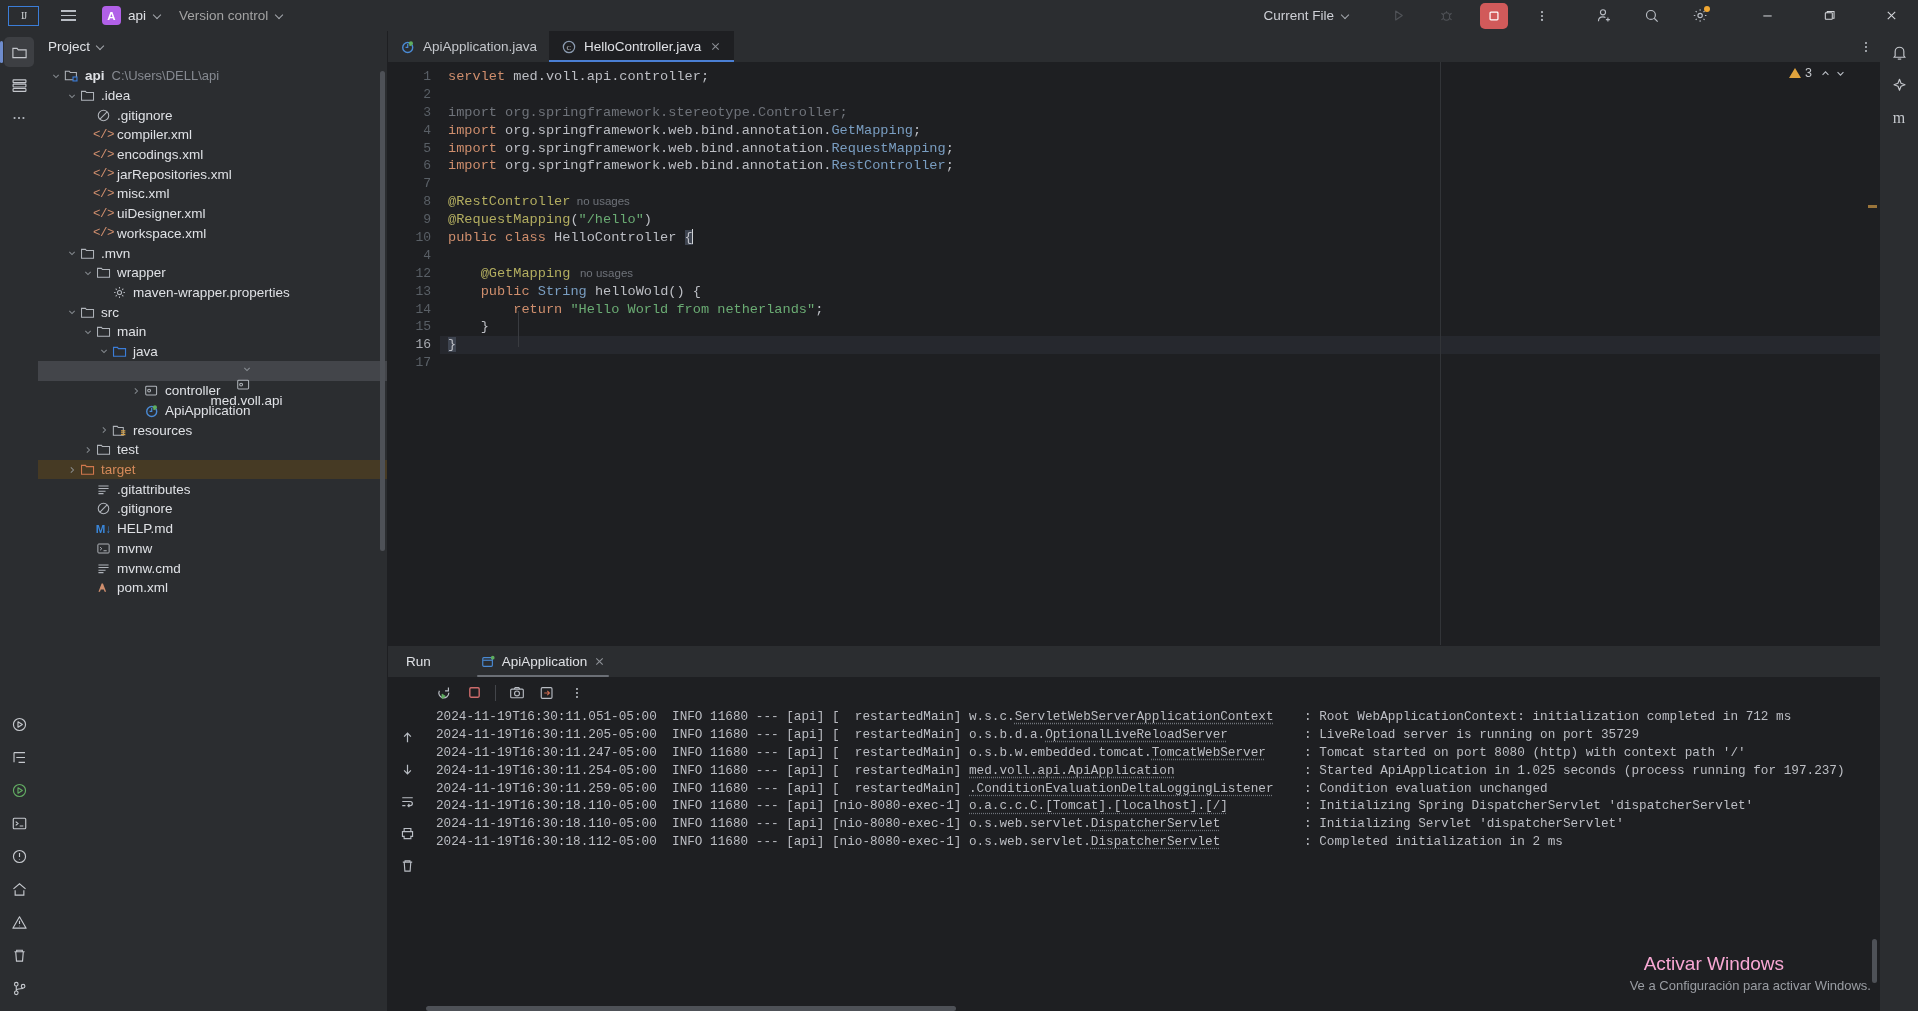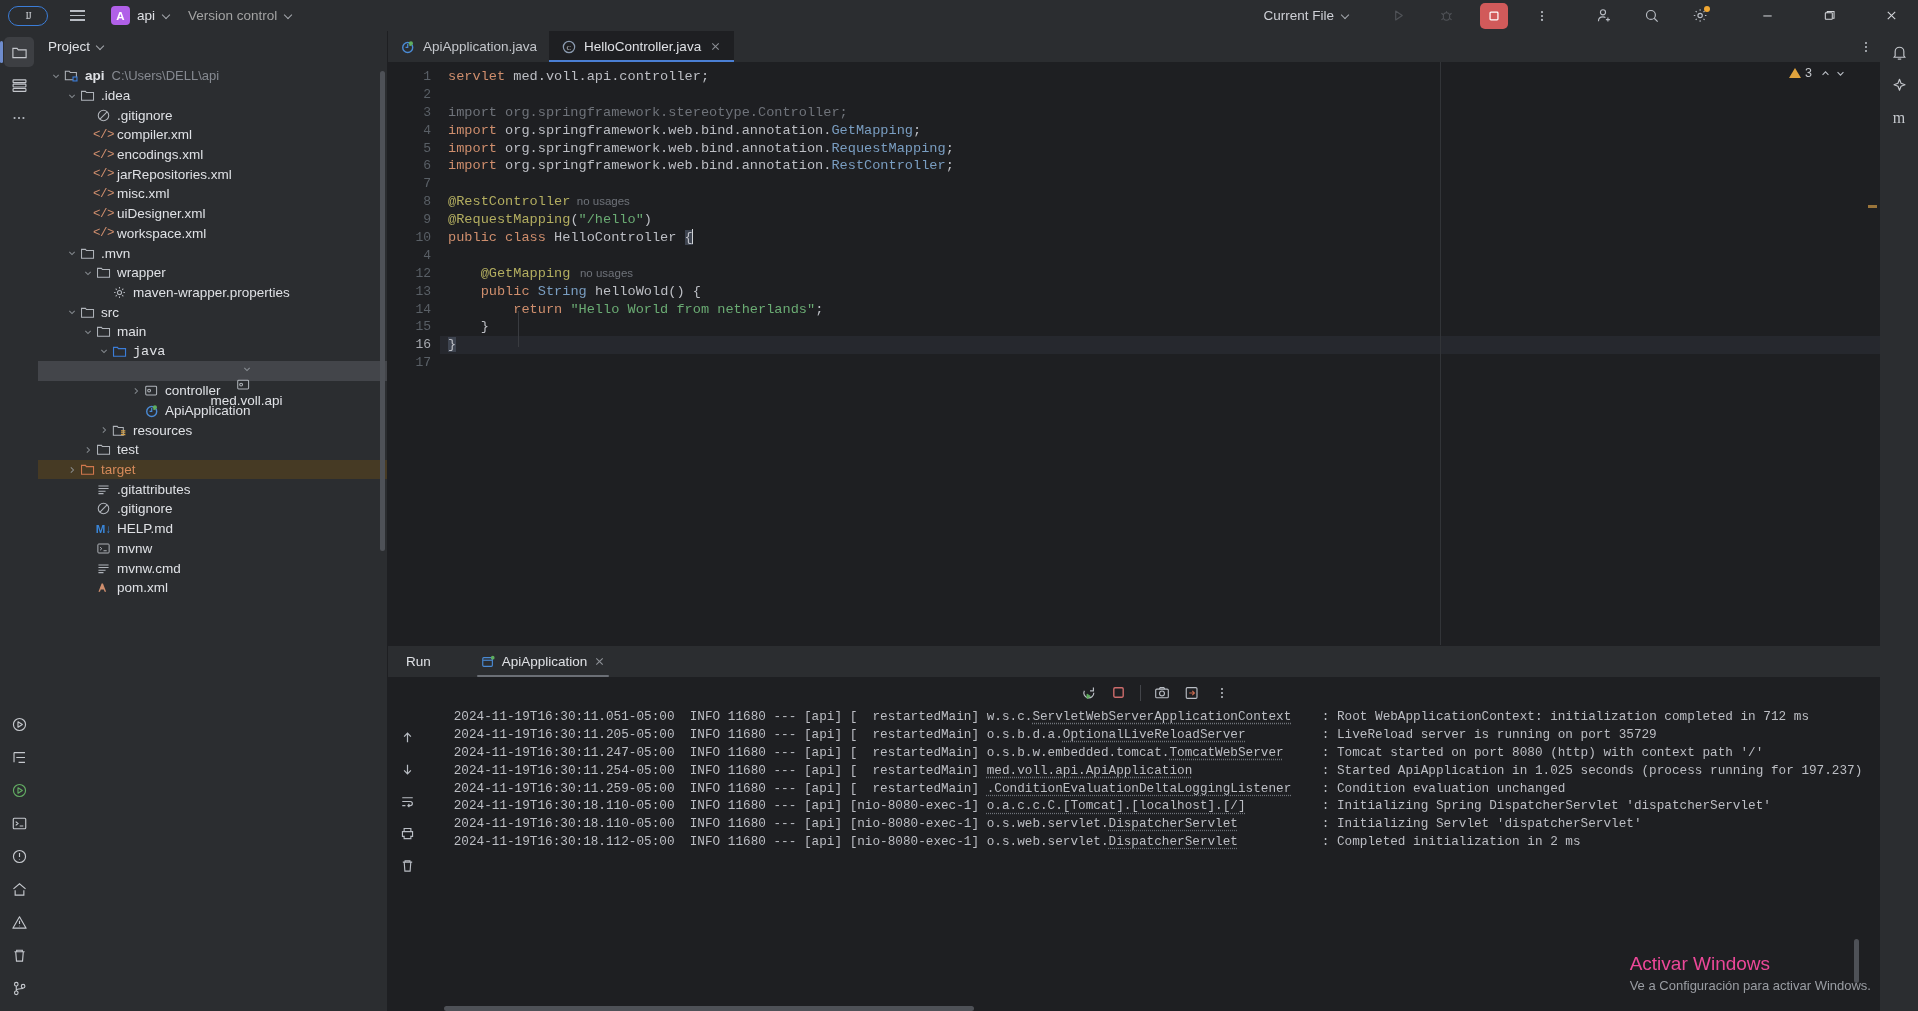--- a/index.html
+++ b/index.html
@@ -14,21 +14,21 @@
   .app { position:relative; width:1918px; height:1011px; display:flex; flex-direction:column; }
 
   
   .titlebar {
     height:31px; background:#2b2d30; display:flex; align-items:center;
     padding:0 6px 0 8px; flex:0 0 31px; position:relative;
   }
   .tb-left { display:flex; align-items:center; gap:2px; }
   .tb-right { display:flex; align-items:center; gap:20px; margin-left:auto; }
   .ideaicon {
-    width:40px; height:20px; border:1.6px solid #3b7dd8; border-radius:10px;
+    width:31px; height:20px; border:1.6px solid #3b7dd8; border-radius:0;
     display:flex; align-items:center; justify-content:center; margin-right:14px;
     font-size:10px; color:#cfd2d6; font-family:"Liberation Serif", serif; letter-spacing:-1px;
   }
   .hamburger { width:26px; height:26px; display:flex; flex-direction:column;
     justify-content:center; align-items:center; gap:3px; margin-right:12px; cursor:pointer;}
   .hamburger i { display:block; width:15px; height:1.6px; background:#b9bdc4; }
   .proj-chip { display:flex; align-items:center; gap:7px; padding:3px 7px; border-radius:5px; cursor:pointer;}
   .proj-badge { width:19px; height:19px; border-radius:4px; background:#b160e8;
     color:#fff; font-size:11.5px; display:flex; align-items:center; justify-content:center; font-weight:600;}
   .chev { width:9px; height:9px; position:relative; display:inline-block; opacity:.85; }
@@ -132,36 +132,36 @@
   .run-title { color:#dfe1e5; font-size:13.5px; margin-right:22px; }
   .run-tab { display:flex; align-items:center; gap:7px; height:31px; padding:0 12px;
     position:relative; color:#dfe1e5; cursor:pointer; }
   .run-tab:after { content:""; position:absolute; left:8px; right:8px; bottom:0; height:2.5px;
      background:#6b6f76; border-radius:2px;}
   .run-body { flex:1; display:flex; min-height:0; }
   .run-toolbar { width:38px; flex:0 0 38px; background:#1e1f22; display:flex; flex-direction:column;
      align-items:center; padding-top:46px; }
   .rt { width:28px; height:28px; display:flex; align-items:center; justify-content:center;
      border-radius:5px; margin-bottom:4px; cursor:pointer; }
-  .console-col { flex:1; min-width:0; display:flex; flex-direction:column;align-items:center; }
+  .console-col { flex:1; min-width:0; display:flex; flex-direction:column; }
   .console-tools { height:31px; flex:0 0 31px; display:flex; align-items:center; gap:2px; padding-left:4px;}
   .ct { width:28px; height:26px; display:flex; align-items:center; justify-content:center;
      border-radius:5px; cursor:pointer;}
   .ct-sep { width:1px; height:16px; background:#43454a; margin:0 5px; }
   .console { flex:1; overflow:hidden; position:relative; padding-left:10px;
      font-family:"Liberation Mono", monospace; font-size:12.7px; color:#bcbec4; }
   .logline { height:17.9px; line-height:17.9px; white-space:pre; }
   .u { text-decoration:underline; text-decoration-style:dotted; text-underline-offset:3px;
      text-decoration-color:#6f737a; }
   .console-scroll { position:absolute; right:3px; bottom:28px; width:5px; height:44px;
      background:#4e5157; border-radius:3px; }
 
   
   .watermark { position:absolute; right:47px; bottom:18px; text-align:left; pointer-events:none; }
-  .wm1 { font-size:19px; color:#ec4899; }
+  .wm1 { font-size:19px; color:#f9a8d4;margin-left:14px; }
   .wm2 { font-size:13px; color:#9a9da3; margin-top:3px; }
 
   .hsb { position:absolute; left:0; bottom:0; height:5px; width:530px; background:#4e5157; border-radius:3px;}
   svg { display:block; }
 </style>
 </head>
 <body>
 
 <div class="app">
 
@@ -472,21 +472,21 @@
                 <path d="M2.8 4.6 6 7.8 9.2 4.6"></path>
               </svg>
             </span>
             <span class="ic">
               <svg width="16" height="15" viewBox="0 0 17 16" fill="none" stroke="#b0b4ba" stroke-width="1.1">
                 <path d="M1.6 3.6h4.2l1 1.3h7.6v8.1H1.6z"></path>
               </svg>
             </span>
             <span class="lbl">main</span>
           </div>
-          <div class="row" style="padding-left: 58px; font-family: Liberation Mono, monospace;">
+          <div class="row" style="padding-left: 58px;">
             <span class="arrow">
               <svg width="10" height="10" viewBox="0 0 12 12" stroke="#9aa0a6" stroke-width="1.25" fill="none">
                 <path d="M2.8 4.6 6 7.8 9.2 4.6"></path>
               </svg>
             </span>
             <span class="ic">
               <svg width="16" height="15" viewBox="0 0 17 16" fill="none" stroke="#3b7dd8" stroke-width="1.2">
                 <path d="M1.6 3.6h4.2l1 1.3h7.6v8.1H1.6z"></path>
               </svg>
             </span>

